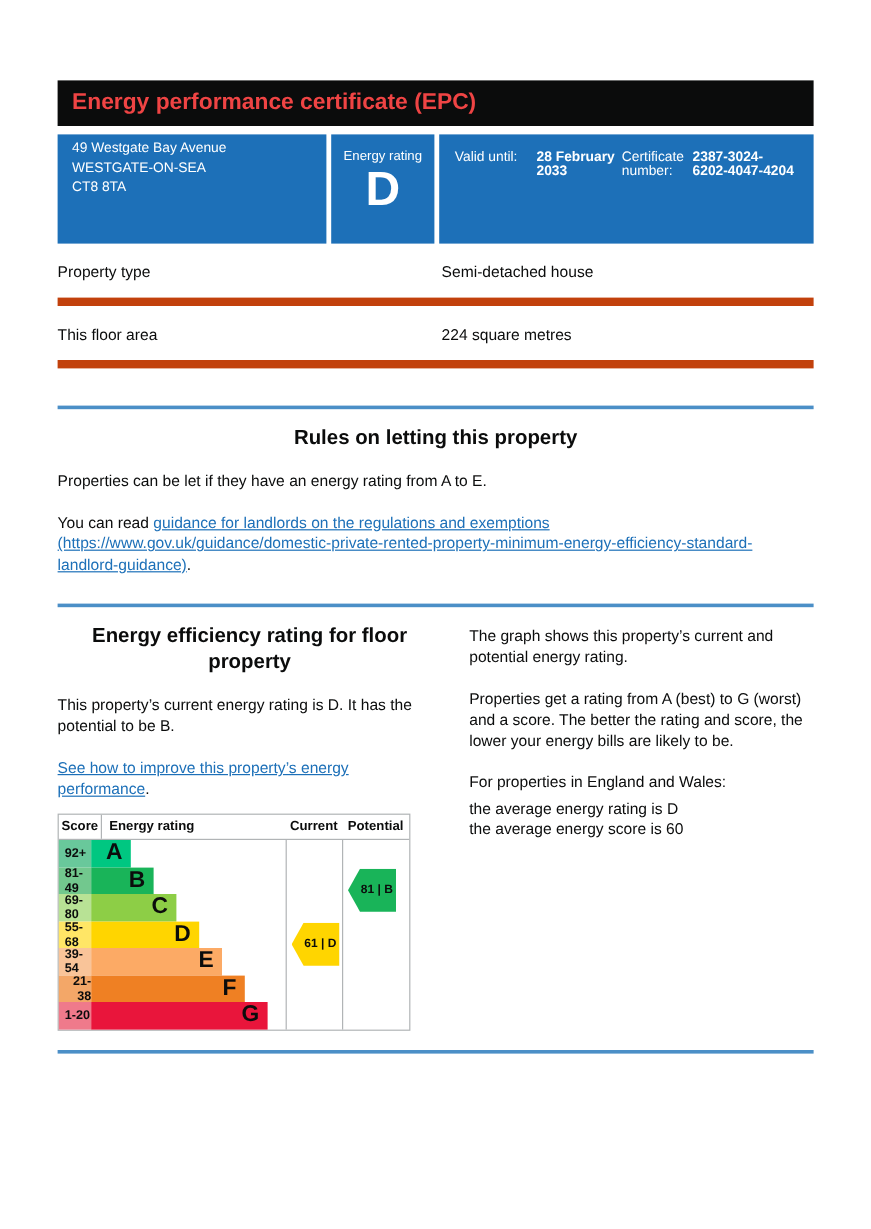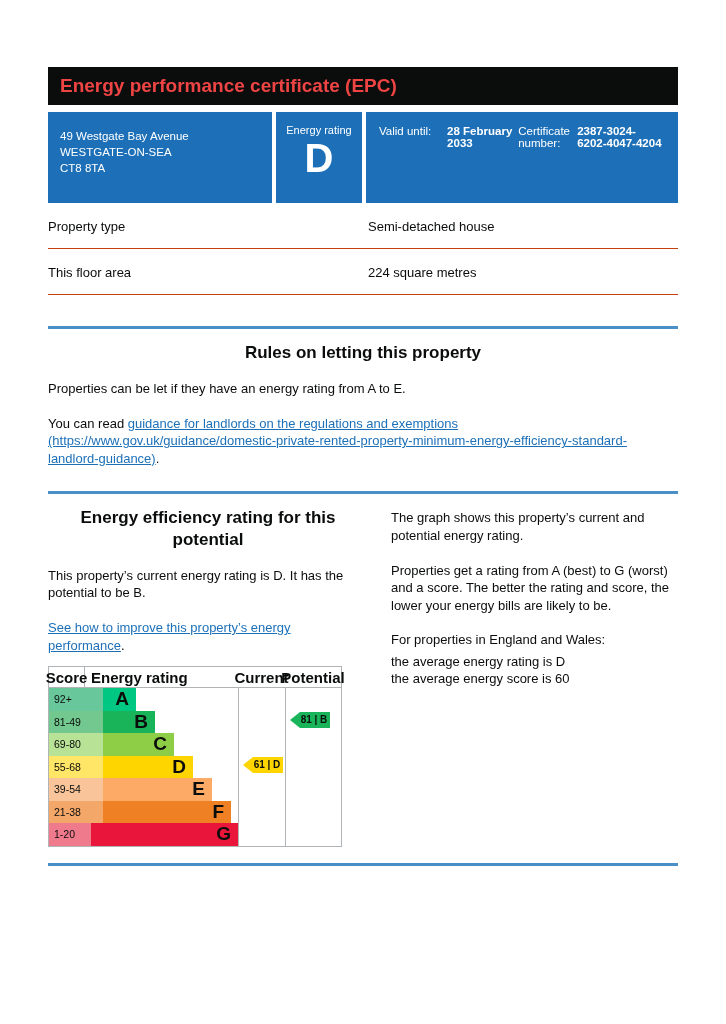--- a/index.html
+++ b/index.html
@@ -16,32 +16,32 @@
   .title-bar {
     background: #0b0c0c; color: #ef4444;
     height: 38px; display: flex; align-items: center;
     padding-left: 12px; font-size: 19px; font-weight: bold;
     margin-bottom: 7px;
   }
 
   
   .banner { display: flex; gap: 4px; height: 91px; }
   .banner-panel { background: #1d70b8; color: #fff; }
-  .panel-address { width: 224px; padding: 16px 12px; font-size: 11.5px; line-height: 1.4; }
+  .panel-address { width: 224px; padding: 4px 12px; font-size: 11.5px; line-height: 1.4; }
   .panel-rating { width: 86px; display: flex; flex-direction: column; align-items: center; padding-top: 12px; }
   .panel-rating .rating-label { font-size: 11px; }
   .panel-rating .rating-letter { font-size: 40px; font-weight: bold; line-height: 1.1; }
   .panel-valid { width: 312px; padding: 13px 14px 12px 13px; font-size: 11.5px; display: flex; flex-direction: row; }
   .valid-row { display: flex; }
   .valid-label { display: inline-block; width: 90px; }
   .bold { font-weight: bold; }
   .banner-hr { border-top: 1px solid #fff; margin: 12px 0 13px 0; }
 
   
-  .detail-row { display: flex; padding: 16px 0 14px 0; border-bottom: 1px solid #c2410c; font-size: 13px; }
+  .detail-row { display: flex; padding: 16px 0 14px 0; border-bottom: 7px solid #c2410c; font-size: 13px; }
   .detail-label { width: 320px; }
   .detail-value { flex: 1; }
 
   
   .blue-rule { border: none; border-top: 3px solid #4b8fc7; }
   .rule-1 { margin-top: 31px; }
   .rule-2 { margin-top: 24px; }
   .rule-3 { margin-top: 16px; }
 
   h2.section-heading { font-size: 17px; font-weight: bold; line-height: 1.25; margin-top: 13px; text-align: center; }
@@ -51,37 +51,37 @@
 
   
   .rating-columns { display: flex; margin-top: 0; }
   .col-left { width: 320px; margin-right: 23px; }
   .col-right { width: 287px; }
   .col-right .para:first-child { margin-top: 15px; }
   .avg-lines { font-size: 13px; line-height: 1.35; margin-top: 4px; }
 
   
   .epc-chart { width: 294px; border: 1px solid #b1b4b6; margin-top: 12px; background: #fff; }
-  .epc-header { display: flex; height: 21px; border-bottom: 1px solid #b1b4b6; font-size: 15px; font-weight: bold; align-items: center; }
+  .epc-header { display: flex; height: 21px; border-bottom: 1px solid #b1b4b6; font-size: 11px; font-weight: bold; align-items: center; }
   .hc { height: 100%; display: flex; align-items: center; }
   .hc-score { width: 36px; justify-content: center; border-right: 1px solid #b1b4b6; }
   .hc-rating { width: 153px; padding-left: 6px; }
   .hc-current { width: 47px; justify-content: center; }
   .hc-potential { width: 56px; justify-content: center; }
   .epc-body { display: flex; height: 157.5px; position: relative; }
   .epc-bands { width: 189px; display: flex; flex-direction: column; }
   .epc-row { display: flex; height: 22.5px; }
-  .epc-score { width: 54px; font-size: 10.5px; font-weight: normal; display: flex; align-items: center; padding-left: 5px; }
+  .epc-score { width: 27px; font-size: 10.5px; font-weight: bold; display: flex; align-items: center; padding-left: 5px; }
   .epc-barwrap { flex: 1; }
   .epc-bar { height: 100%; display: flex; align-items: center; justify-content: flex-end; padding-right: 7px; font-size: 19px; font-weight: bold; color: #0b0c0c; }
   .epc-col { position: relative; border-left: 1px solid #b1b4b6; height: 100%; }
   .epc-col-current { width: 47px; text-align: right; }
   .epc-col-potential { width: 56px; }
   .epc-arrow {
-    position: absolute; left: 4px; width: 40px; height: 16px;
+    position: absolute; left: 4px; width: 40px; height: 36px;
     clip-path: polygon(0 50%, 25% 0, 100% 0, 100% 100%, 25% 100%);
     display: flex; align-items: center; justify-content: center;
     padding-left: 8px; font-size: 10px; font-weight: bold; color: #0b0c0c;
   }
 </style>
 </head>
 <body>
 
 <div class="page">
 
@@ -126,21 +126,21 @@
   <section>
     <h2 class="section-heading">Rules on letting this property</h2>
     <p class="para">Properties can be let if they have an energy rating from A to E.</p>
     <p class="para rules-para"><span>You can read </span><a class="link">guidance for landlords on the regulations and exemptions (https://www.gov.uk/guidance/domestic-private-rented-property-minimum-energy-efficiency-standard-landlord-guidance)</a><span>.</span></p>
   </section>
 
   <hr class="blue-rule rule-2">
 
   <section class="rating-columns">
     <div class="col-left">
-      <h2 class="section-heading">Energy efficiency rating for this potential</h2>
+      <h2 class="section-heading">Energy efficiency rating for floor property</h2>
       <p class="para">This property’s current energy rating is D. It has the potential to be B.</p>
       <p class="para"><a class="link">See how to improve this property’s energy performance</a><span>.</span></p>
 
       <div class="epc-chart">
         <div class="epc-header">
           <div class="hc hc-score">Score</div>
           <div class="hc hc-rating">Energy rating</div>
           <div class="hc hc-current">Current</div>
           <div class="hc hc-potential">Potential</div>
         </div>
@@ -170,21 +170,21 @@
                   <div class="epc-bar" style="background: rgb(255, 213, 0); width: 90px;">D</div>
                 </div>
               </div>
               <div class="epc-row">
                 <div class="epc-score" style="background: rgb(249, 196, 153);">39-54</div>
                 <div class="epc-barwrap">
                   <div class="epc-bar" style="background: rgb(252, 170, 101); width: 109px;">E</div>
                 </div>
               </div>
               <div class="epc-row">
-                <div class="epc-score" style="background: rgb(243, 167, 104);">21-38</div>
+                <div class="epc-score" style="background: rgb(243, 167, 104); text-align: right;">21-38</div>
                 <div class="epc-barwrap">
                   <div class="epc-bar" style="background: rgb(239, 128, 35); width: 128px;">F</div>
                 </div>
               </div>
               <div class="epc-row">
                 <div class="epc-score" style="background: rgb(239, 122, 139);">1-20</div>
                 <div class="epc-barwrap">
                   <div class="epc-bar" style="background: rgb(233, 21, 59); width: 147px;">G</div>
                 </div>
               </div>

